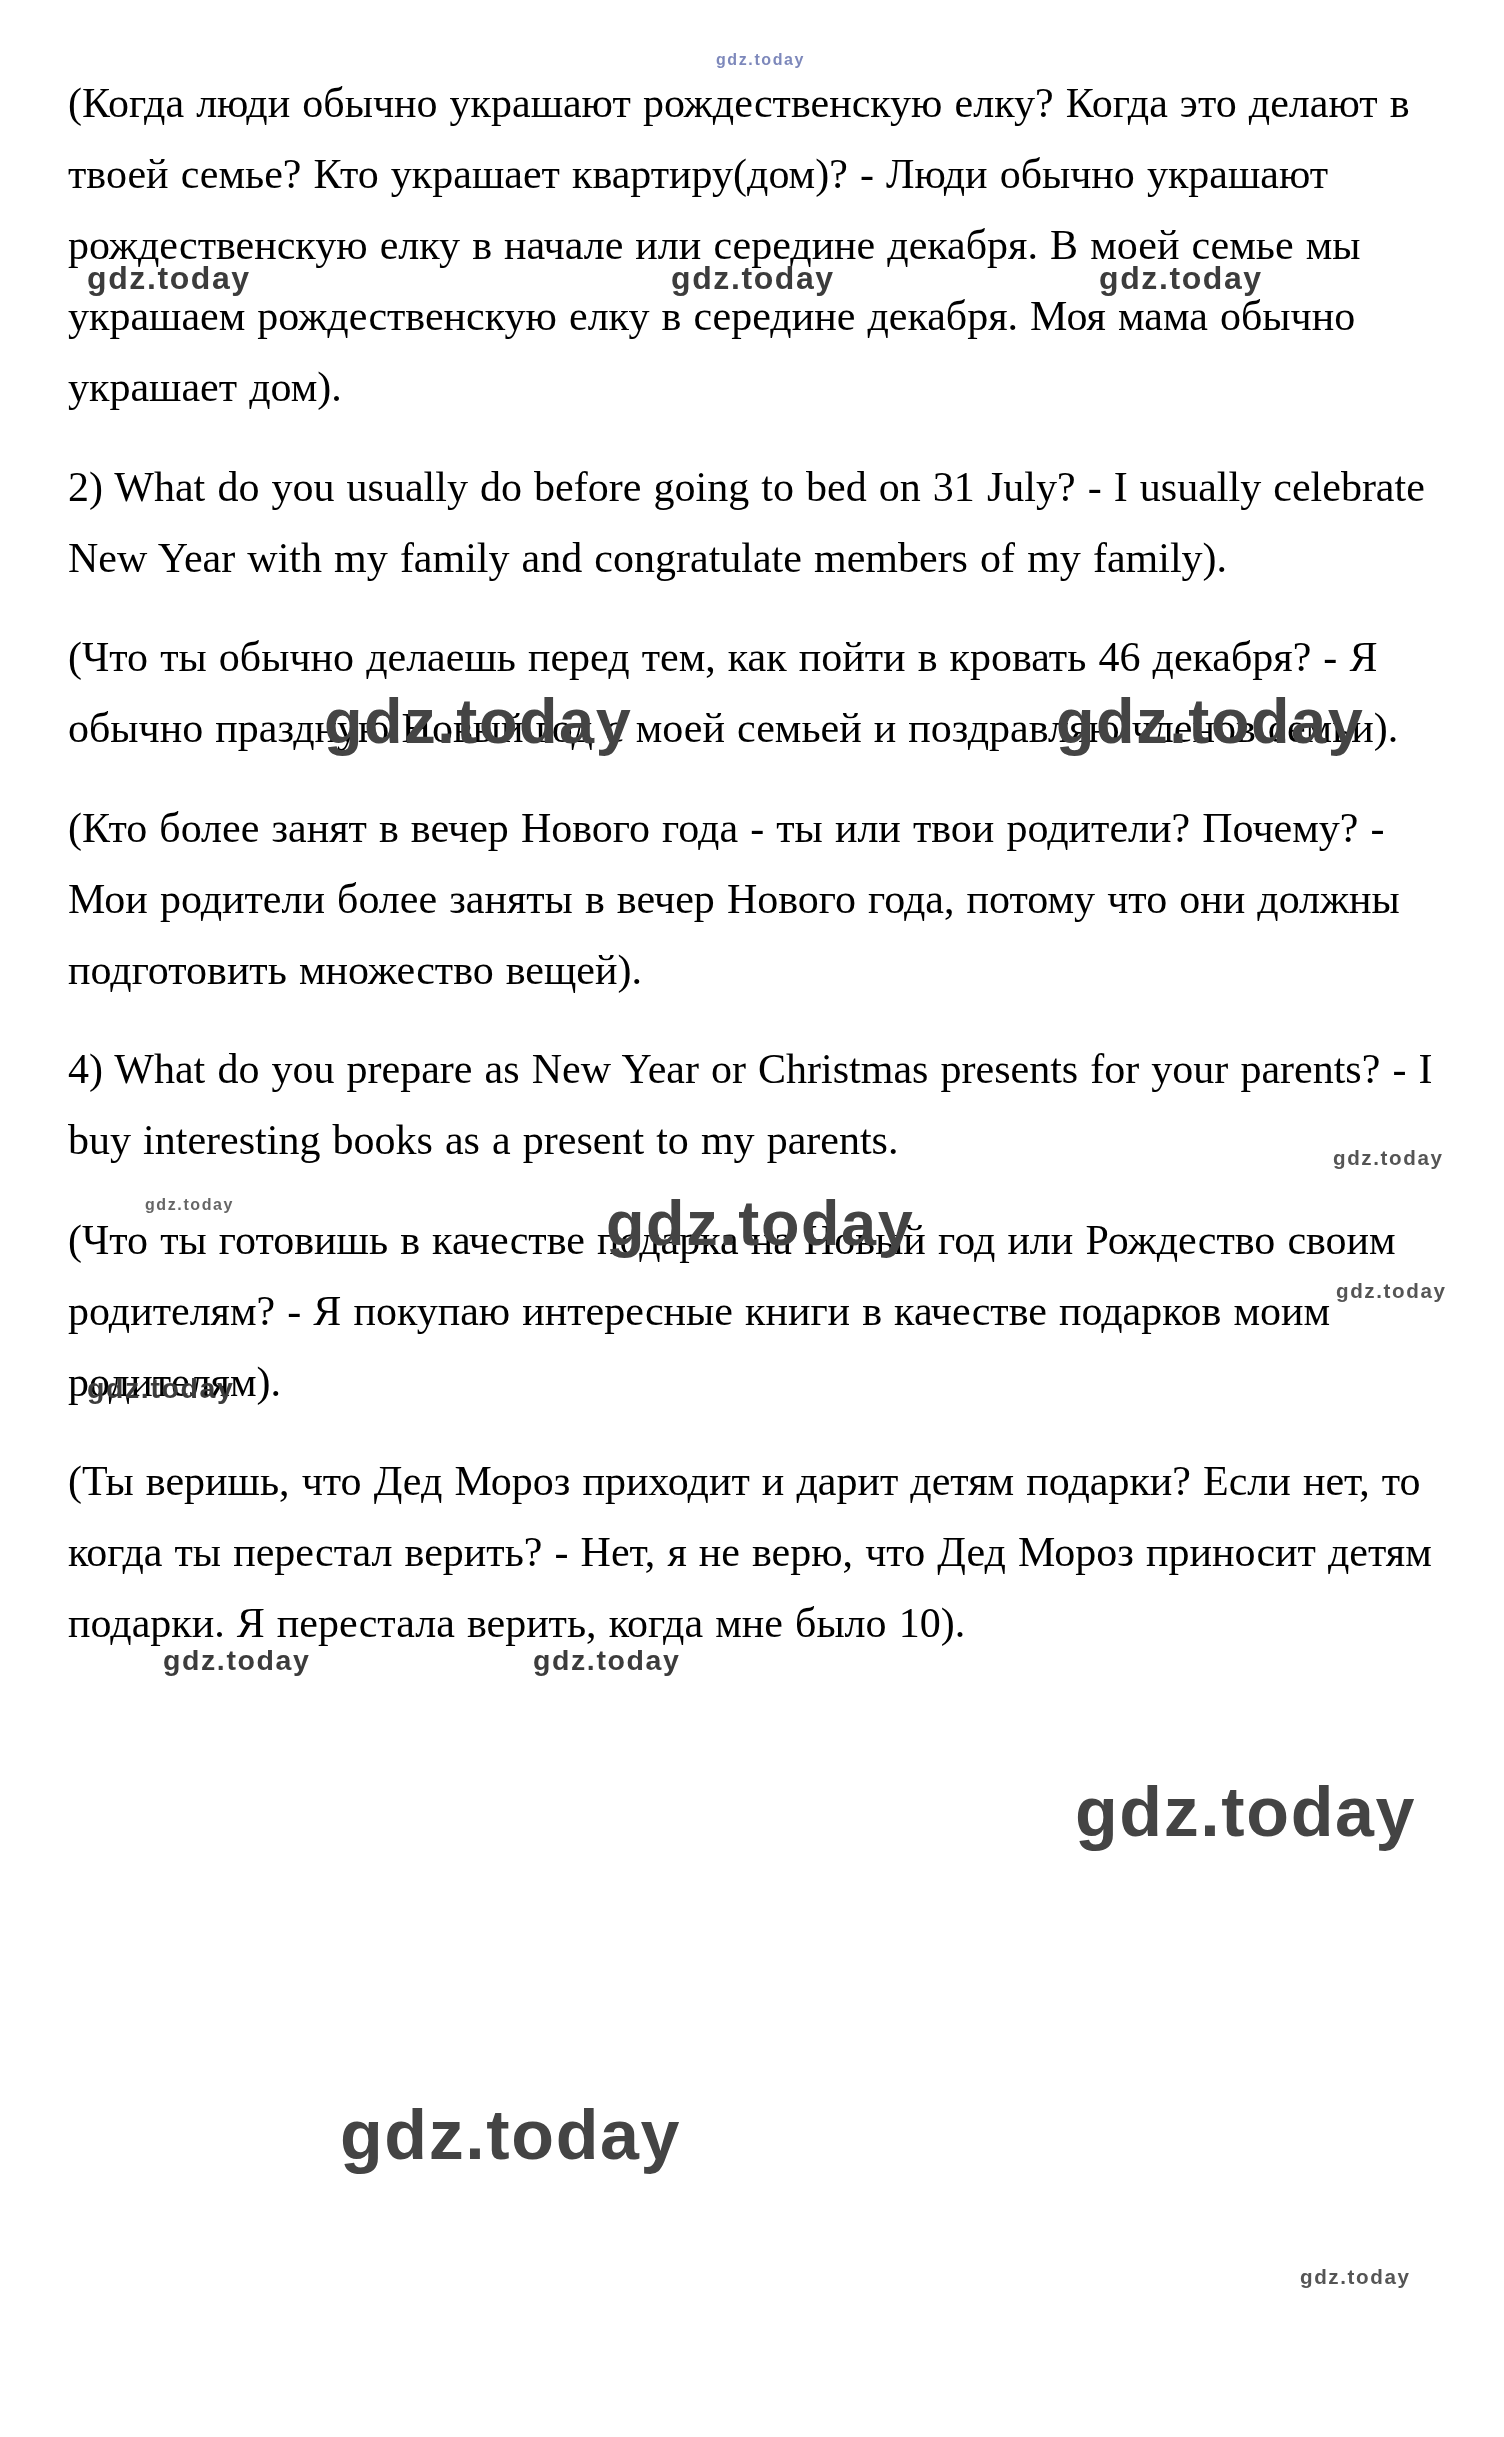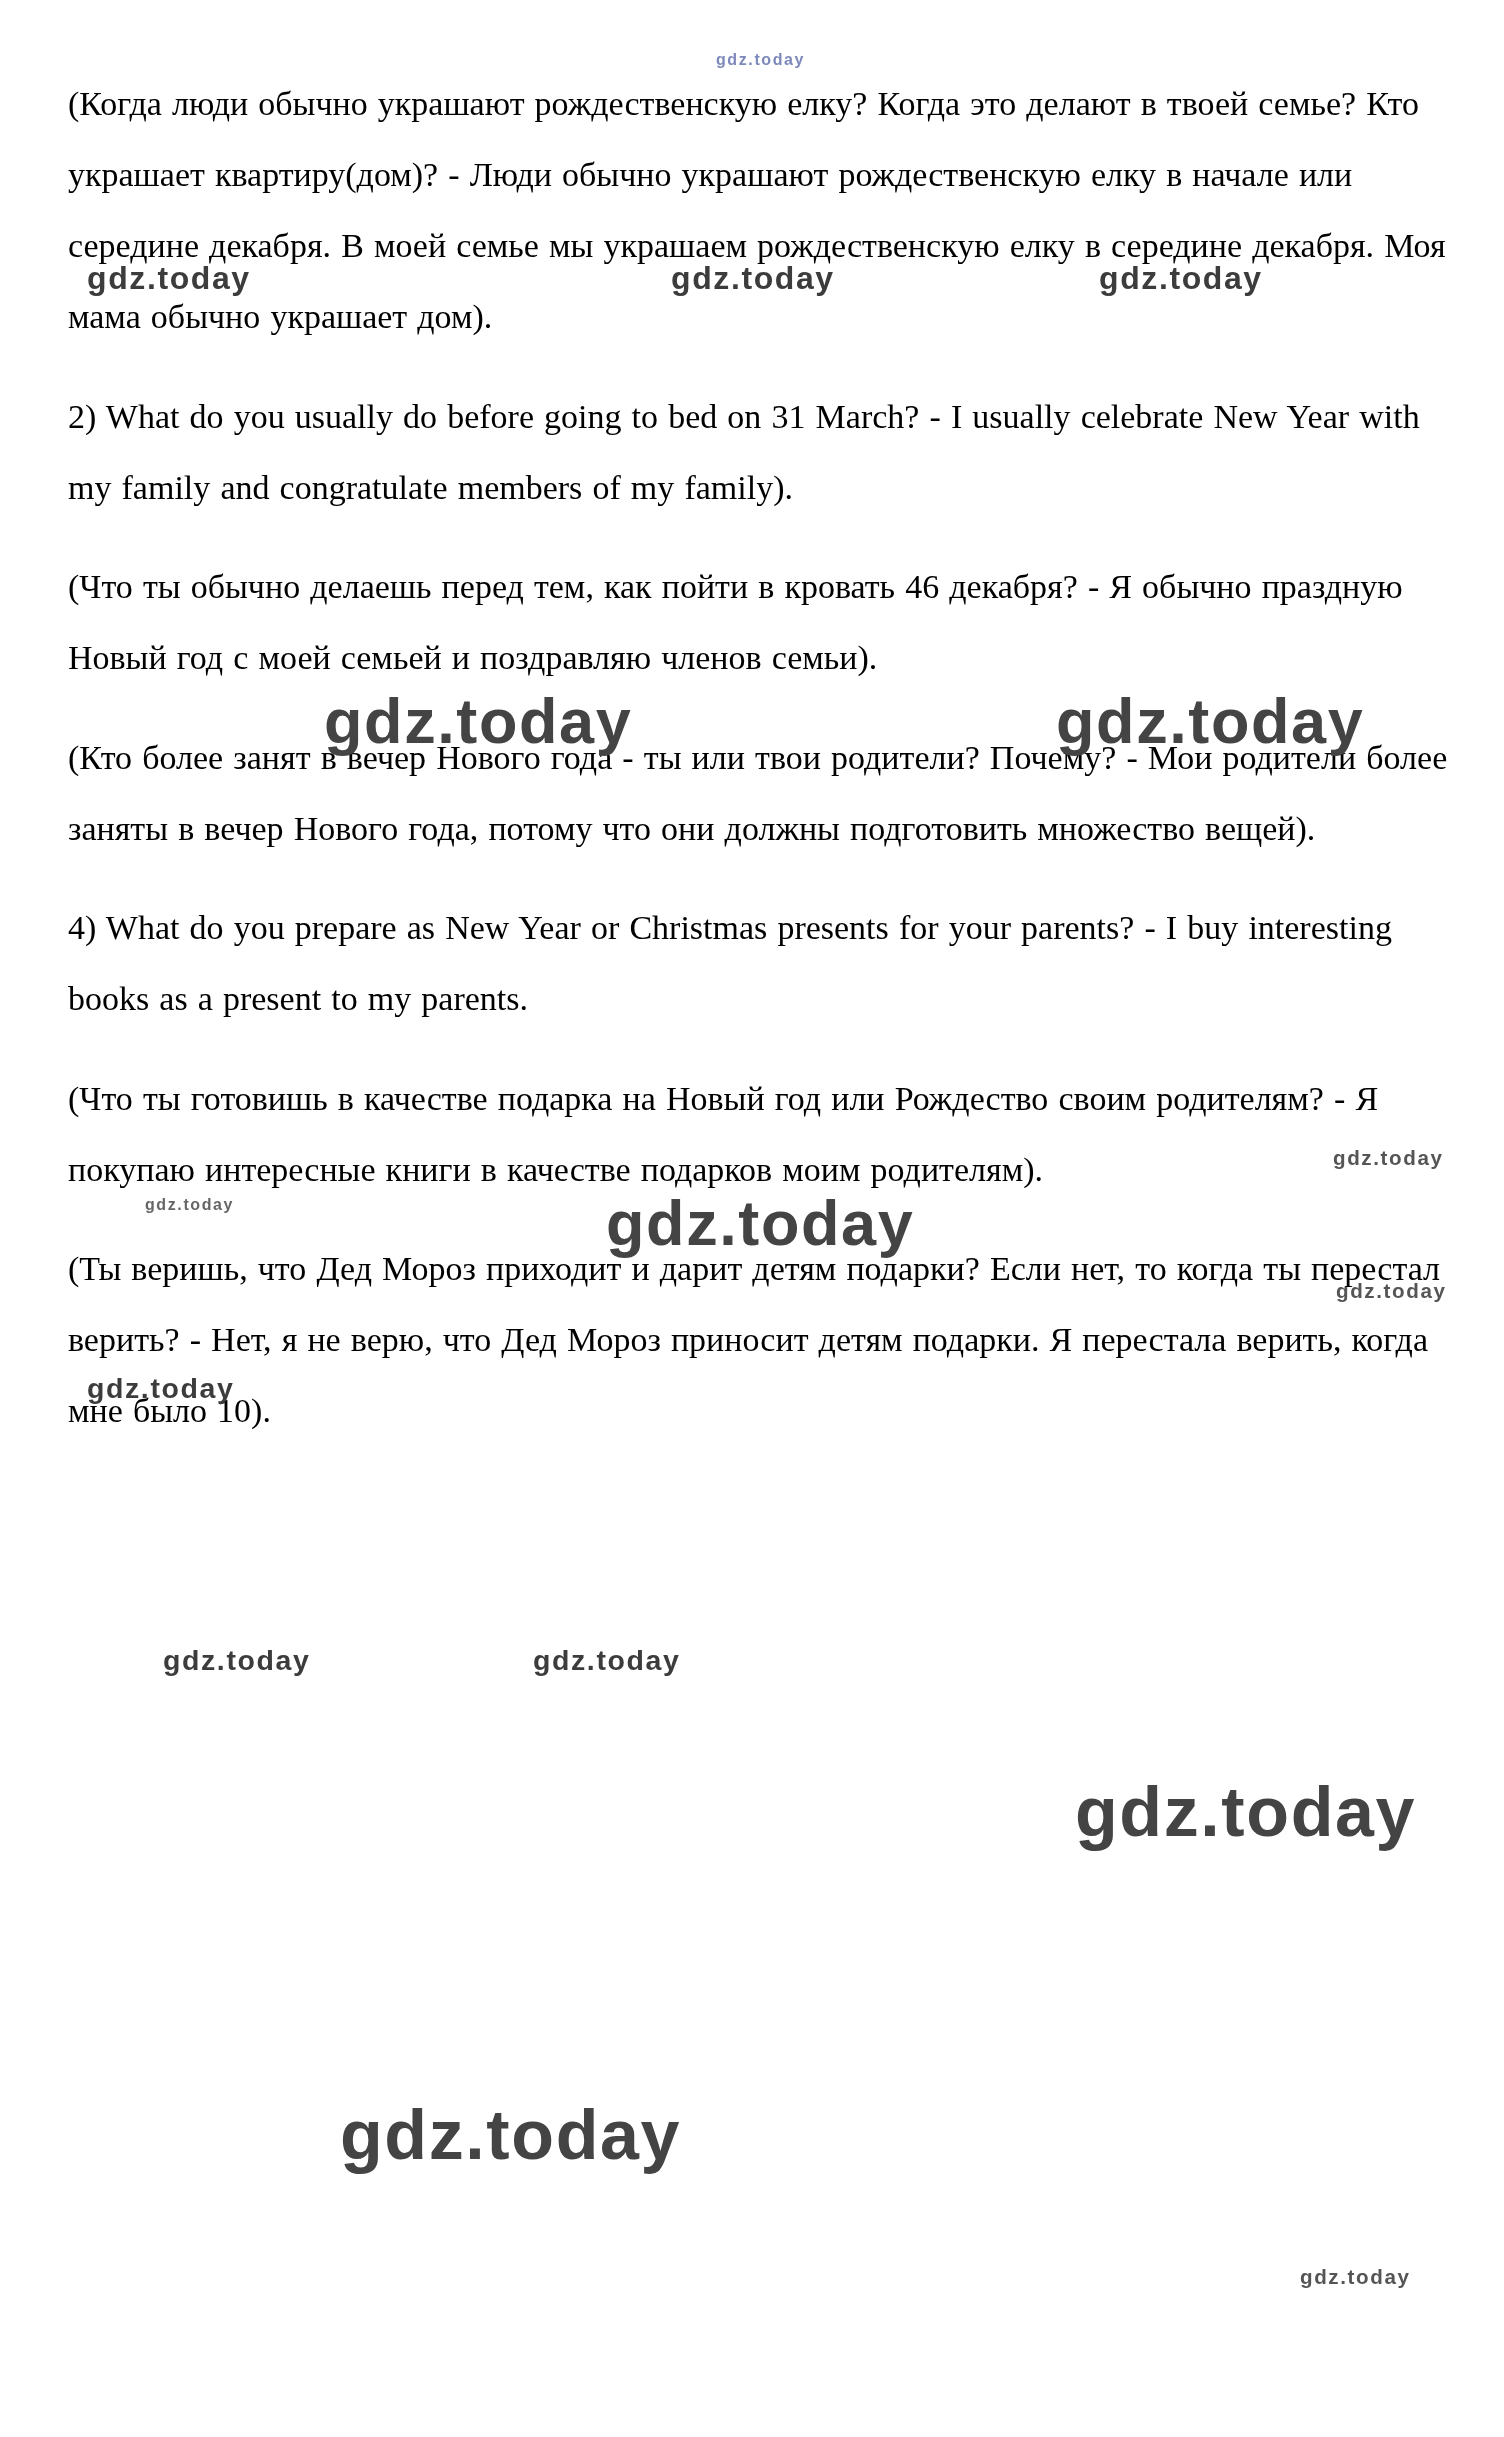--- a/index.html
+++ b/index.html
@@ -12,21 +12,21 @@
     overflow: hidden;
     font-family: "Liberation Serif", serif;
   }
   .content {
     position: absolute;
     left: 68px;
     top: 68px;
     width: 1389px;
   }
   .para {
-    font-size: 34px;
+    font-size: 42px;
     line-height: 71px;
     color: #000000;
     margin-bottom: 28.5px;
     text-align: left;
     word-spacing: 1.6px;
   }
   .watermark {
     position: absolute;
     font-family: "Liberation Sans", sans-serif;
     white-space: nowrap;
@@ -36,21 +36,21 @@
     margin-top: 45px;
   }
 </style>
 </head>
 <body>
 
 <div class="page">
   <div class="content">
 
   <p class="para">(Когда люди обычно украшают рождественскую елку? Когда это делают в твоей семье? Кто украшает квартиру(дом)? - Люди обычно украшают рождественскую елку в начале или середине декабря. В моей семье мы украшаем рождественскую елку в середине декабря. Моя мама обычно украшает дом).</p>
-      <p class="para">2) What do you usually do before going to bed on 31 March? - I usually celebrate New Year with my family and congratulate members of my family).</p>
+      <p class="para">2) What do you usually do before going to bed on 31 July? - I usually celebrate New Year with my family and congratulate members of my family).</p>
       <p class="para">(Что ты обычно делаешь перед тем, как пойти в кровать 46 декабря? - Я обычно праздную Новый год с моей семьей и поздравляю членов семьи).</p>
       <p class="para">(Кто более занят в вечер Нового года - ты или твои родители? Почему? - Мои родители более заняты в вечер Нового года, потому что они должны подготовить множество вещей).</p>
       <p class="para">4) What do you prepare as New Year or Christmas presents for your parents? - I buy interesting books as a present to my parents.</p>
       <p class="para">(Что ты готовишь в качестве подарка на Новый год или Рождество своим родителям? - Я покупаю интересные книги в качестве подарков моим родителям).</p>
       <p class="para">(Ты веришь, что Дед Мороз приходит и дарит детям подарки? Если нет, то когда ты перестал верить? - Нет, я не верю, что Дед Мороз приносит детям подарки. Я перестала верить, когда мне было 10).</p>
     </div>
   <div>
 
   <span class="watermark" style="left: 716px; top: 6.3px; font-size: 16px; color: rgb(125, 136, 187);">gdz.today</span>
       <span class="watermark" style="left: 87px; top: 215px; font-size: 32px; color: rgb(60, 60, 60);">gdz.today</span>

